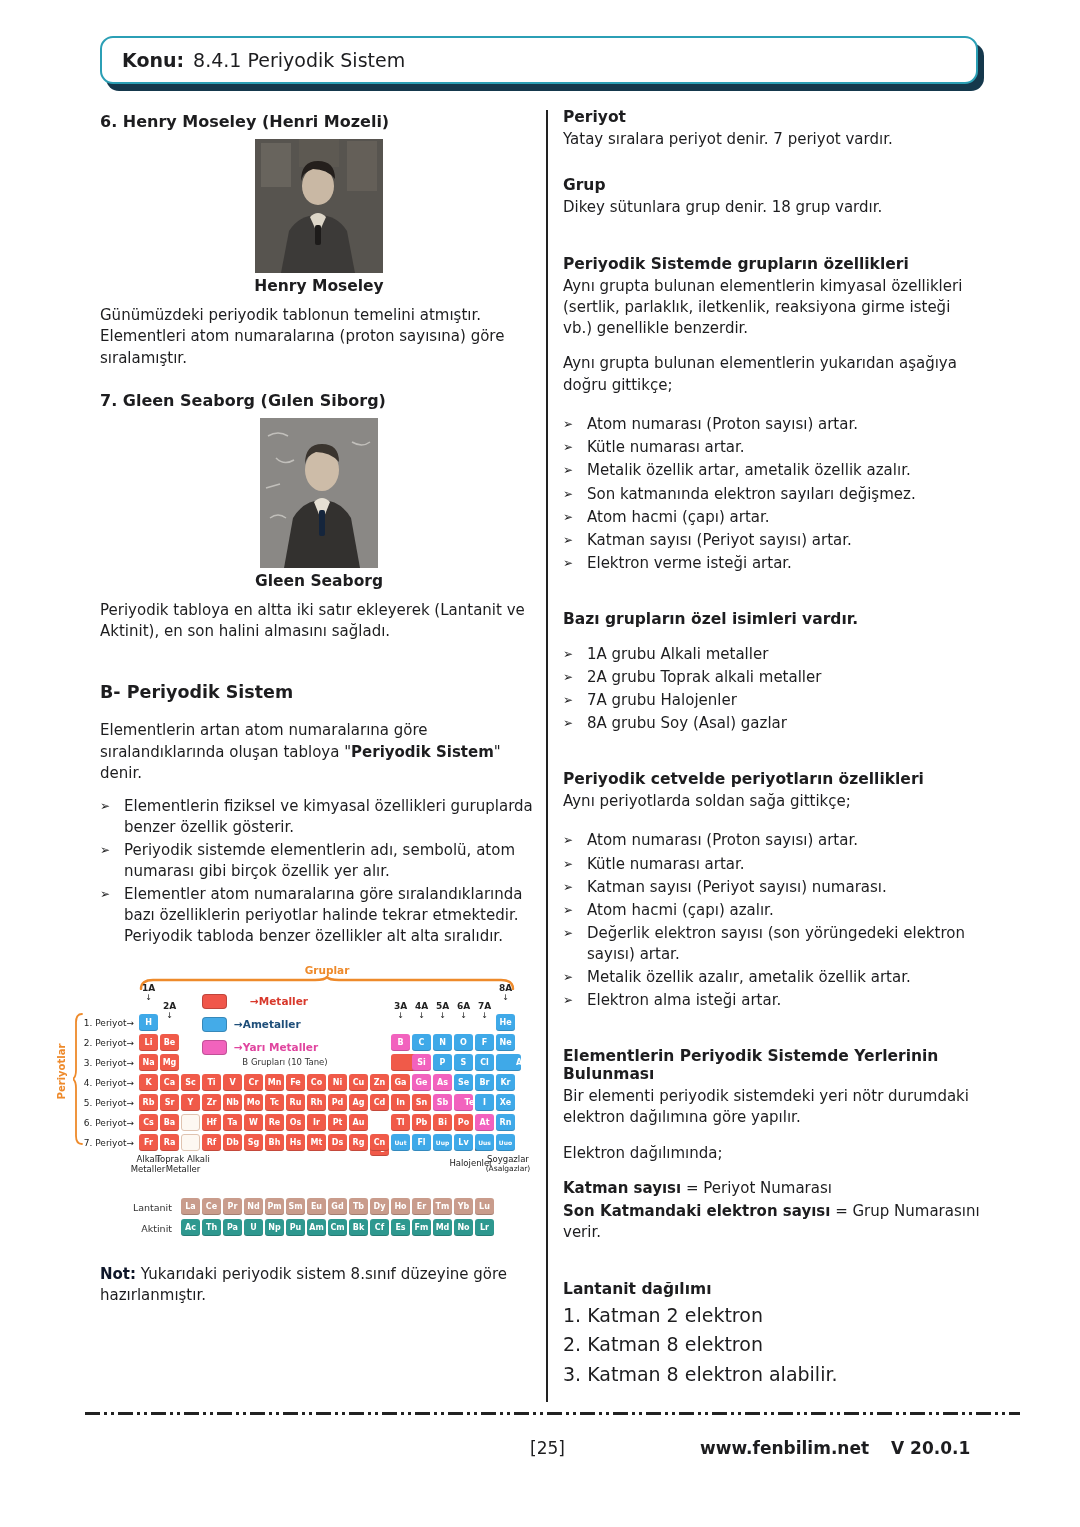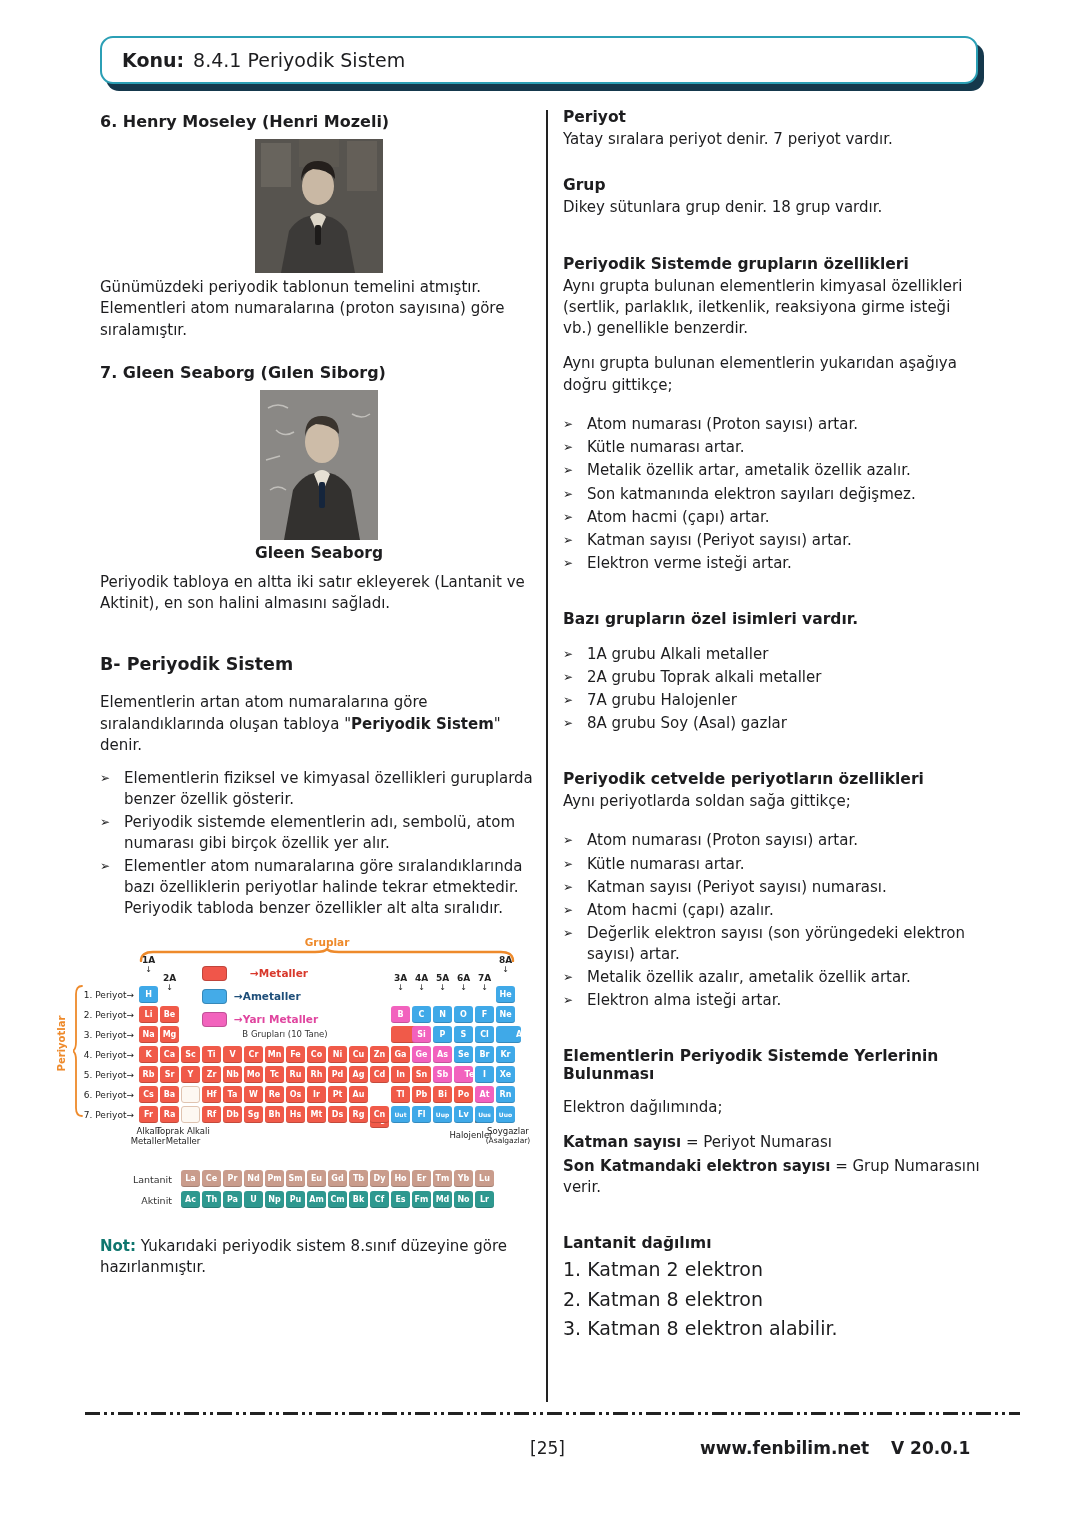--- a/index.html
+++ b/index.html
@@ -21,21 +21,21 @@
   .photo{display:block;margin:8px auto 4px;}
   .caption{text-align:center;font-weight:bold;font-size:15.5px;margin:2px 0 10px;}
   .para{font-size:15px;line-height:1.42;margin:4px 0;}
   .bhead{font-weight:bold;font-size:17.5px;margin:40px 0 18px;}
   .bullets{margin:12px 0 8px;}
   .bullet{display:flex;margin:2.5px 0;font-size:15px;line-height:1.38;}
   .bmark{flex:none;width:24px;font-size:12px;padding-top:2px;}
   .btext{flex:1;}
   .plain-line{font-size:19px;line-height:1.55;}
   .note{margin-top:16px;}
-  .nlabel{color:#0f766e;font-weight:bold;}
+  .nlabel{color:#0f172a;font-weight:bold;}
 
   .rhead{font-weight:bold;font-size:15.5px;margin:26px 0 3px;}
   .rhead.first{margin-top:2px;}
   .rhead.gap{margin-top:36px;}
   .rpara{font-size:15px;line-height:1.42;margin:2px 0;}
   .sp-top{margin-top:14px;}
   .katman{margin-top:14px;}
 
   
   .ptable{position:relative;width:472px;height:284px;margin:18px 0 10px -26px;}
@@ -98,20 +98,21 @@
     <rect x="6" y="4" width="30" height="44" fill="#6b675f" opacity="0.85"></rect>
     <rect x="92" y="2" width="30" height="50" fill="#666259" opacity="0.85"></rect>
     <rect x="44" y="0" width="40" height="28" fill="#615d55" opacity="0.6"></rect>
     <ellipse cx="63" cy="47" rx="16" ry="19" fill="#c9b8a4"></ellipse>
     <path d="M46,42 Q46,22 63,22 Q80,22 80,40 Q72,30 58,30 Q48,33 46,42 Z" fill="#241f1c"></path>
     <path d="M26,134 L34,92 Q44,76 63,76 Q82,76 92,92 L100,134 Z" fill="#3c3a38"></path>
     <path d="M55,78 L63,96 L71,78 Q67,74 63,74 Q59,74 55,78 Z" fill="#ddd6c8"></path>
     <rect x="60" y="86" width="6" height="20" rx="2" fill="#1d1b1a"></rect>
   </svg>
 
+  <div class="caption">Henry Moseley</div>
   <p class="para">Günümüzdeki periyodik tablonun temelini atmıştır. Elementleri atom numaralarına (proton sayısına) göre sıralamıştır.</p>
 
   <div class="h-sec mt">7. Gleen Seaborg (Gılen Siborg)</div>
 
   <svg class="photo" width="118" height="150" viewBox="0 0 118 150">
     <rect width="118" height="150" fill="#8a8885"></rect>
     <g stroke="#d9d7d2" stroke-width="1.5" opacity="0.7" fill="none">
       <path d="M8,18 q10,-6 20,0"></path>
       <path d="M16,40 q8,8 18,2"></path>
       <path d="M6,70 l14,-4"></path>
@@ -433,20 +434,21 @@
         <div class="bmark">➢</div>
         <div class="btext">Metalik özellik azalır, ametalik özellik artar.</div>
       </div>
       <div class="bullet">
         <div class="bmark">➢</div>
         <div class="btext">Elektron alma isteği artar.</div>
       </div>
     </div>
 
   <div class="rhead gap">Elementlerin Periyodik Sistemde Yerlerinin Bulunması</div>
+  <p class="rpara">Bir elementi periyodik sistemdeki yeri nötr durumdaki elektron dağılımına göre yapılır.</p>
   <p class="rpara sp-top">Elektron dağılımında;</p>
 
   <p class="rpara katman"><b>Katman sayısı</b><span> = Periyot Numarası</span></p>
   <p class="rpara"><b>Son Katmandaki elektron sayısı</b><span> = Grup Numarasını verir.</span></p>
 
   <div class="rhead gap">Lantanit dağılımı</div>
   <div>
       <div class="plain-line">
         <div class="btext">1. Katman 2 elektron</div>
       </div>

